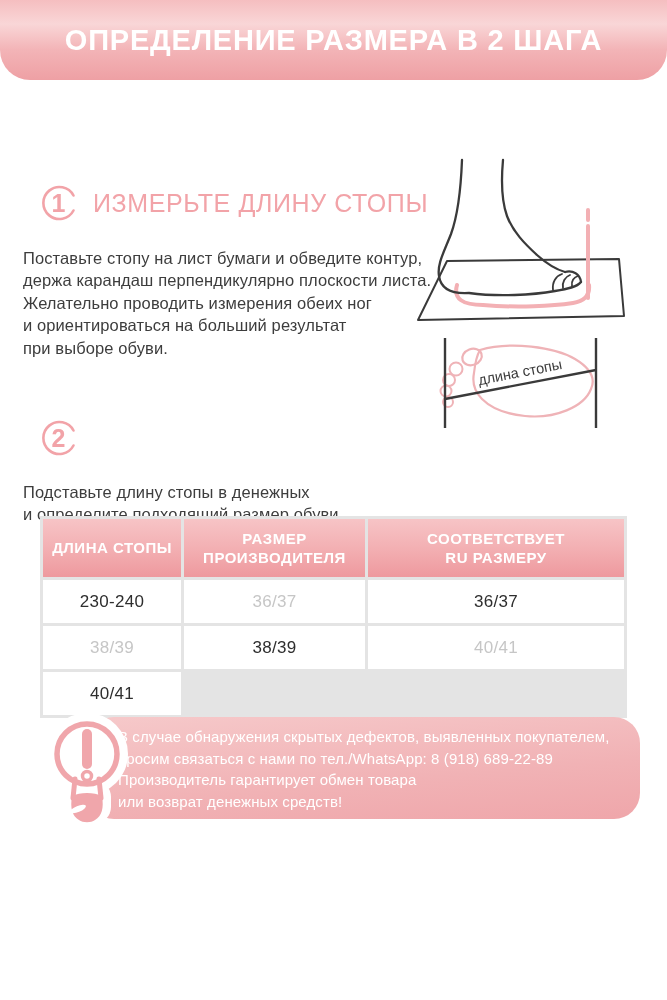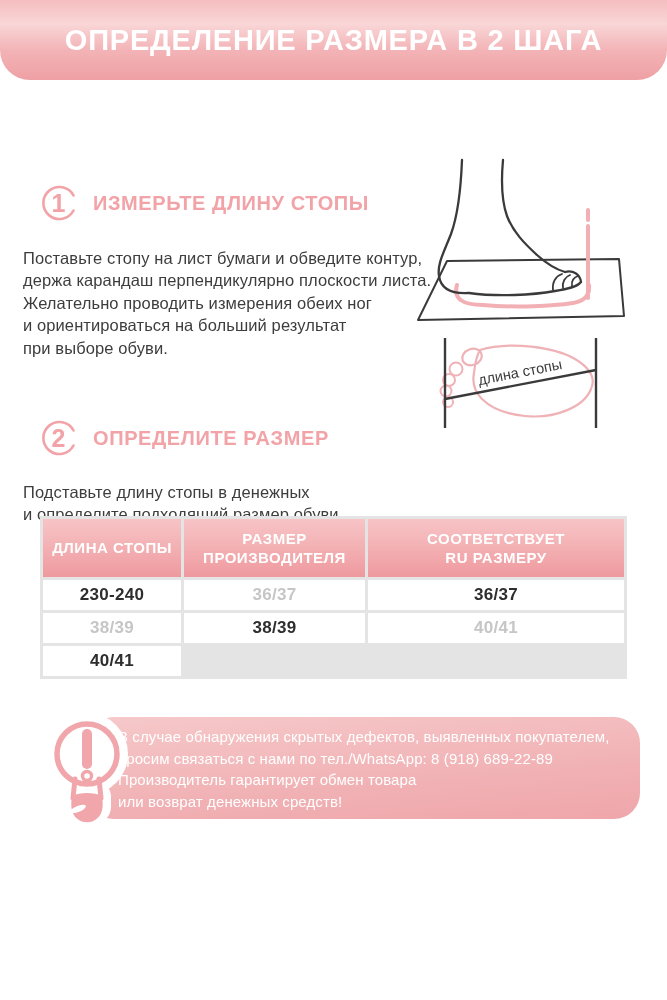--- a/index.html
+++ b/index.html
@@ -23,21 +23,21 @@
   .step-head { position:absolute; left:40px; display:flex; align-items:center; gap:13px; }
   .step-head.s1 { top:183px; }
   .step-head.s2 { top:418px; }
   .step-badge { position:relative; width:40px; height:40px; flex:0 0 auto; }
   .step-badge svg { position:absolute; left:0; top:0; }
   .step-badge .num {
     position:absolute; left:0; top:1px; width:37px; height:38px;
     display:flex; align-items:center; justify-content:center;
     color:#f2a3a8; font-size:25px; font-weight:700;
   }
-  .step-title { margin:0; color:#f2a3a8; font-size:20px; font-weight:700; letter-spacing:0.6px; }
+  .step-title { margin:0; color:#f2a3a8; font-size:25px; font-weight:400; letter-spacing:0.6px; }
 
   .para {
     position:absolute; left:23px; color:#3d3d3d; font-size:16.5px;
     line-height:22.5px; white-space:pre; letter-spacing:0.1px;
   }
   .para.p1 { top:230px; }
   .para.p2 { top:464px; }
 
   
   .illu-foot { position:absolute; left:403px; top:156px; }
@@ -49,23 +49,23 @@
     background:#e4e4e4; padding:3px; box-sizing:border-box;
     display:grid; grid-template-columns:138px 181px 1fr; gap:3px;
   }
   .size-table .th {
     height:58px; display:flex; align-items:center; justify-content:center;
     background:linear-gradient(180deg,#f7c4c6 0%,#f3b0b3 50%,#ee999e 100%);
     color:#ffffff; font-weight:700; font-size:15px; line-height:1.3;
     text-align:center; white-space:pre-line; letter-spacing:0.5px;
   }
   .size-table .td {
-    height:30px; background:#ffffff;
+    height:43px; background:#ffffff;
     display:flex; align-items:center; justify-content:center;
-    font-weight:700; font-size:17px; color:#2e2e2e; letter-spacing:0.3px;
+    font-weight:400; font-size:17px; color:#2e2e2e; letter-spacing:0.3px;
   }
   .size-table .td.ru { color:#c6c6c6; }
 
   
   .notice {
     position:absolute; left:88px; top:717px; width:552px; height:102px;
     border-radius:26px; z-index:1;
     background:linear-gradient(175deg,#f6c9ca 0%,#f1b2b5 60%,#efa6aa 100%);
   }
   .notice .notice-text {
@@ -131,21 +131,20 @@
     <text x="101" y="44" transform="rotate(-11 101 44)" text-anchor="middle" font-size="14.5" fill="#3b3b3b" font-family="Liberation Sans, sans-serif">длина стопы</text>
   </svg>
 
   <div class="step-head s2">
     <span class="step-badge">
       <svg width="40" height="40" viewBox="0 0 40 40">
         <path d="M33.5,12.5 A16,16 0 1 0 33.5,27.5" fill="none" stroke="#f2a3a8" stroke-width="2.6" stroke-linecap="round"></path>
       </svg>
       <span class="num">2</span>
     </span>
-    <h2 class="step-title">ОПРЕДЕЛИТЕ РАЗМЕР</h2>
   </div>
   <p class="para p2">Подставьте длину стопы в денежных
 и определите подходящий размер обуви.</p>
 
   <div class="size-table">
     <div class="th">ДЛИНА СТОПЫ</div>
     <div class="th">РАЗМЕР
 ПРОИЗВОДИТЕЛЯ</div>
     <div class="th">СООТВЕТСТВУЕТ
 RU РАЗМЕРУ</div>

